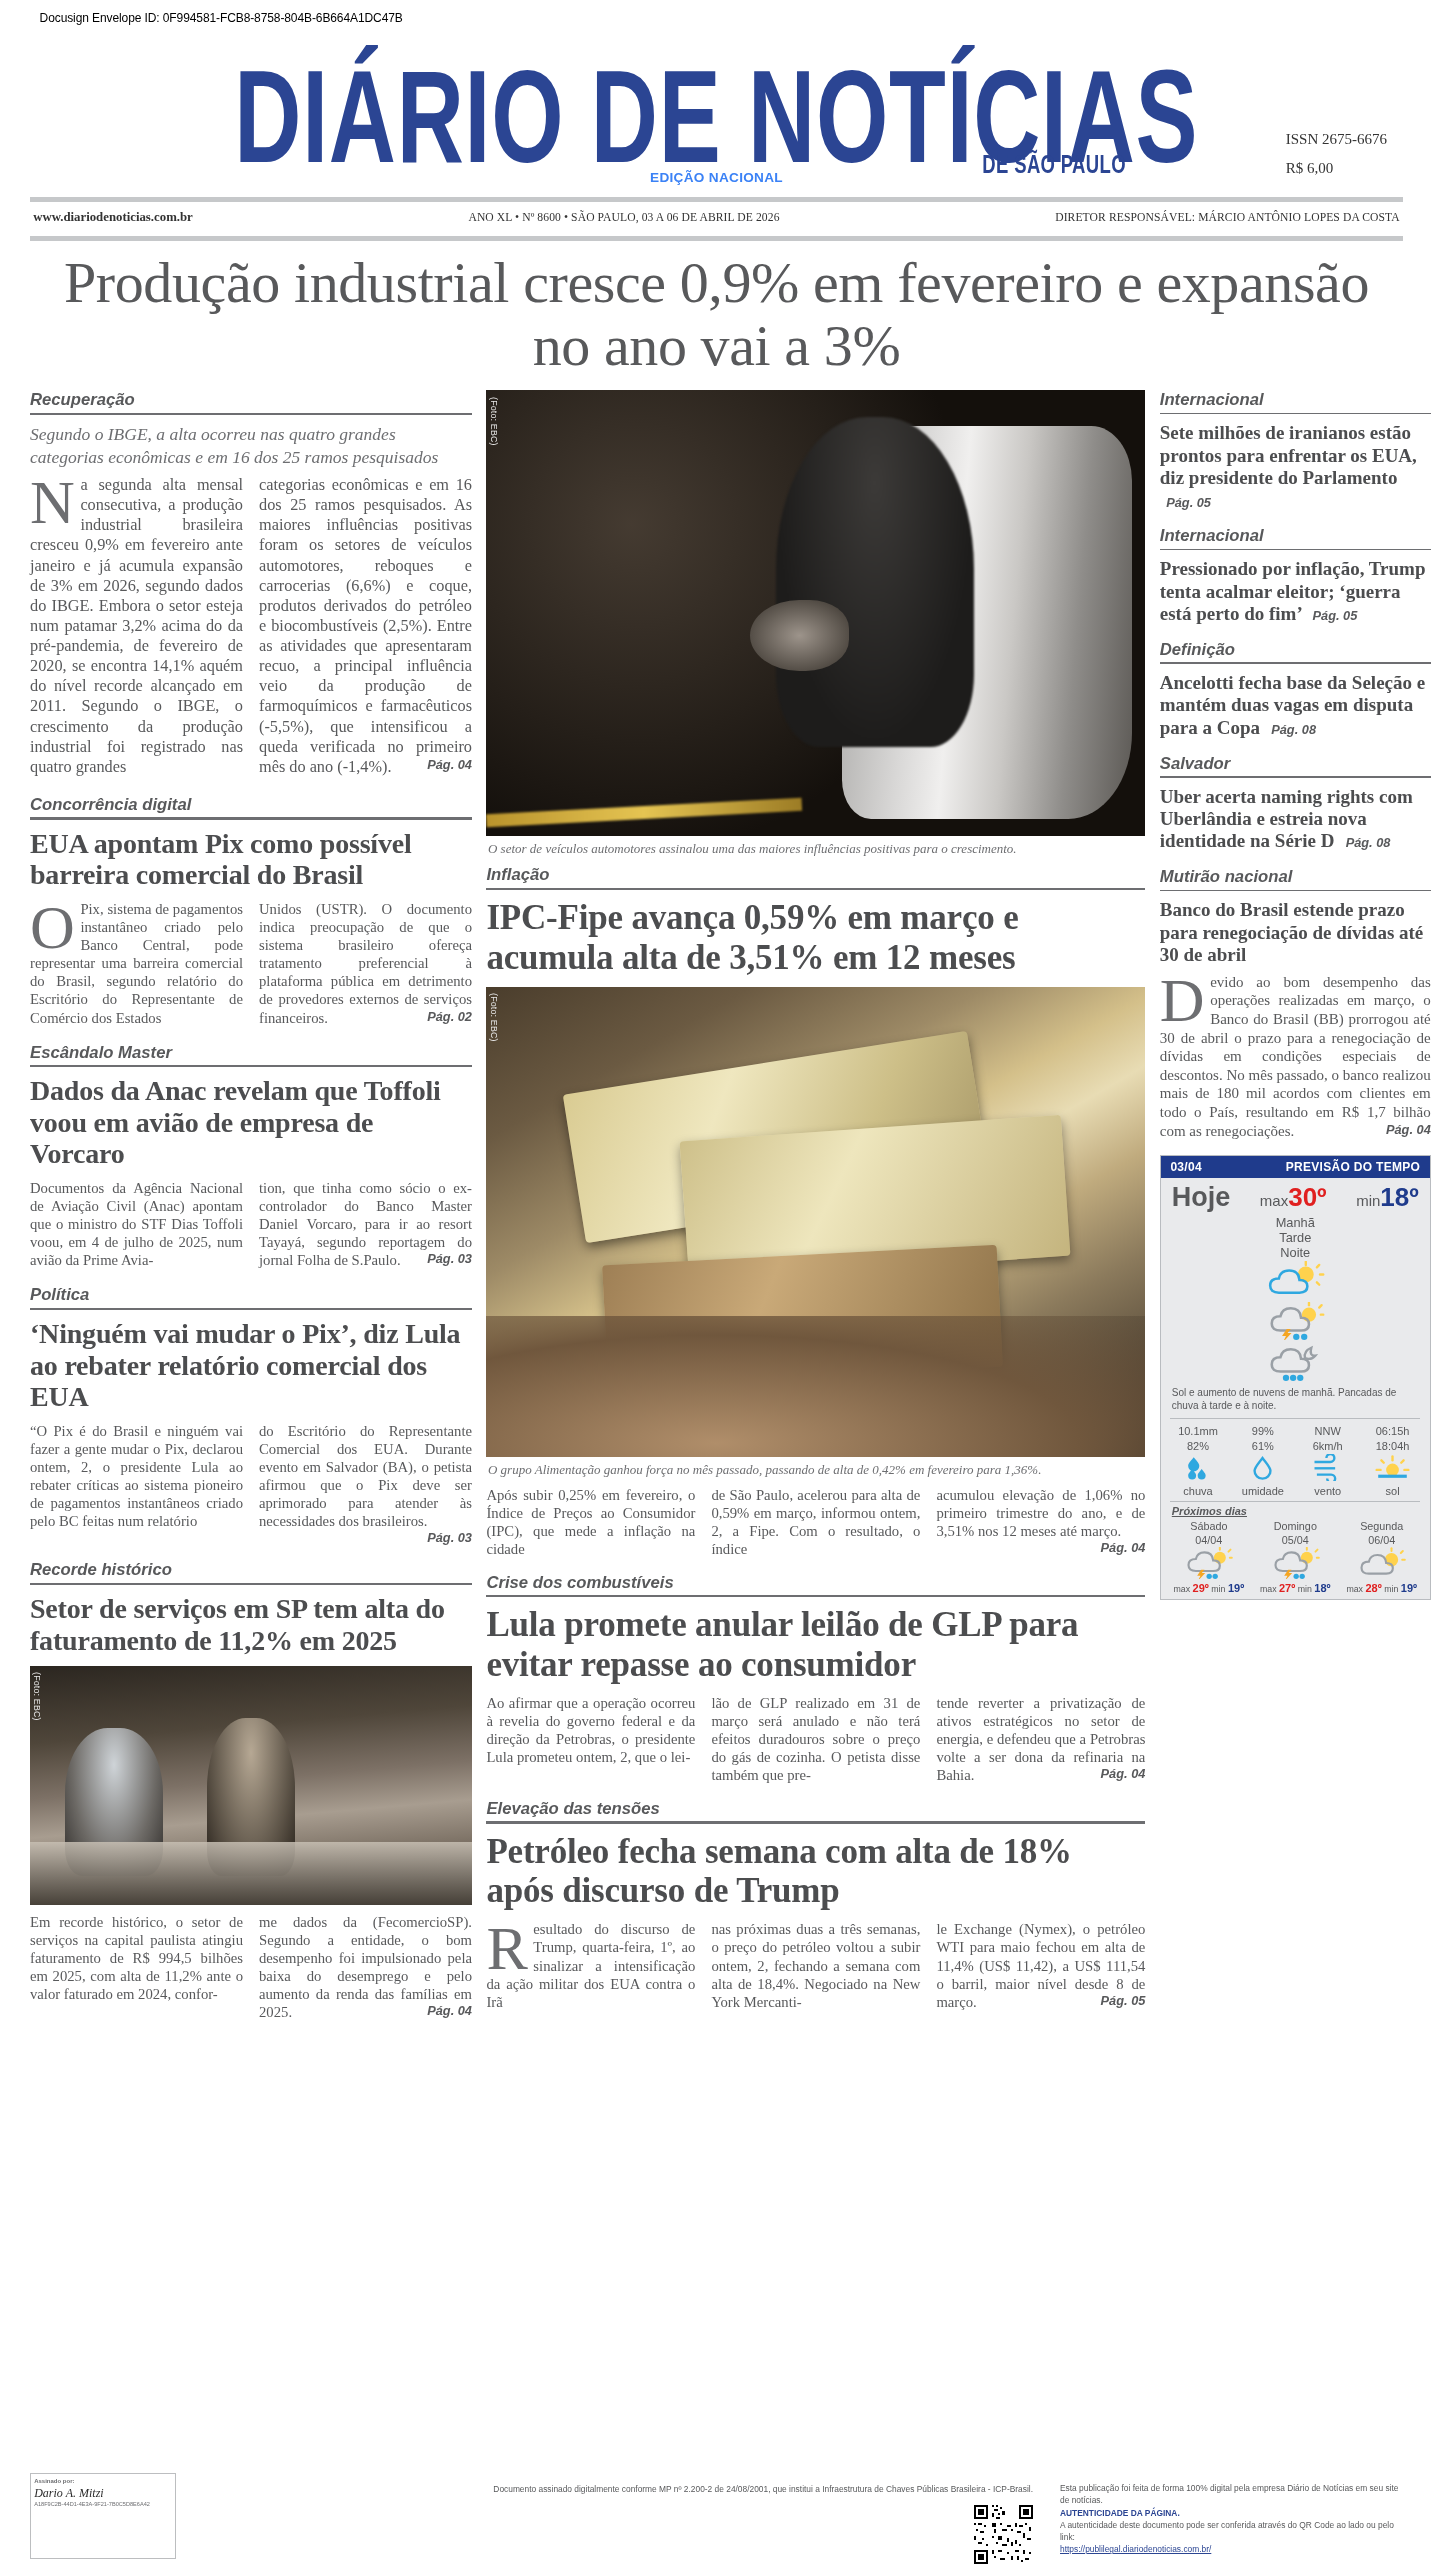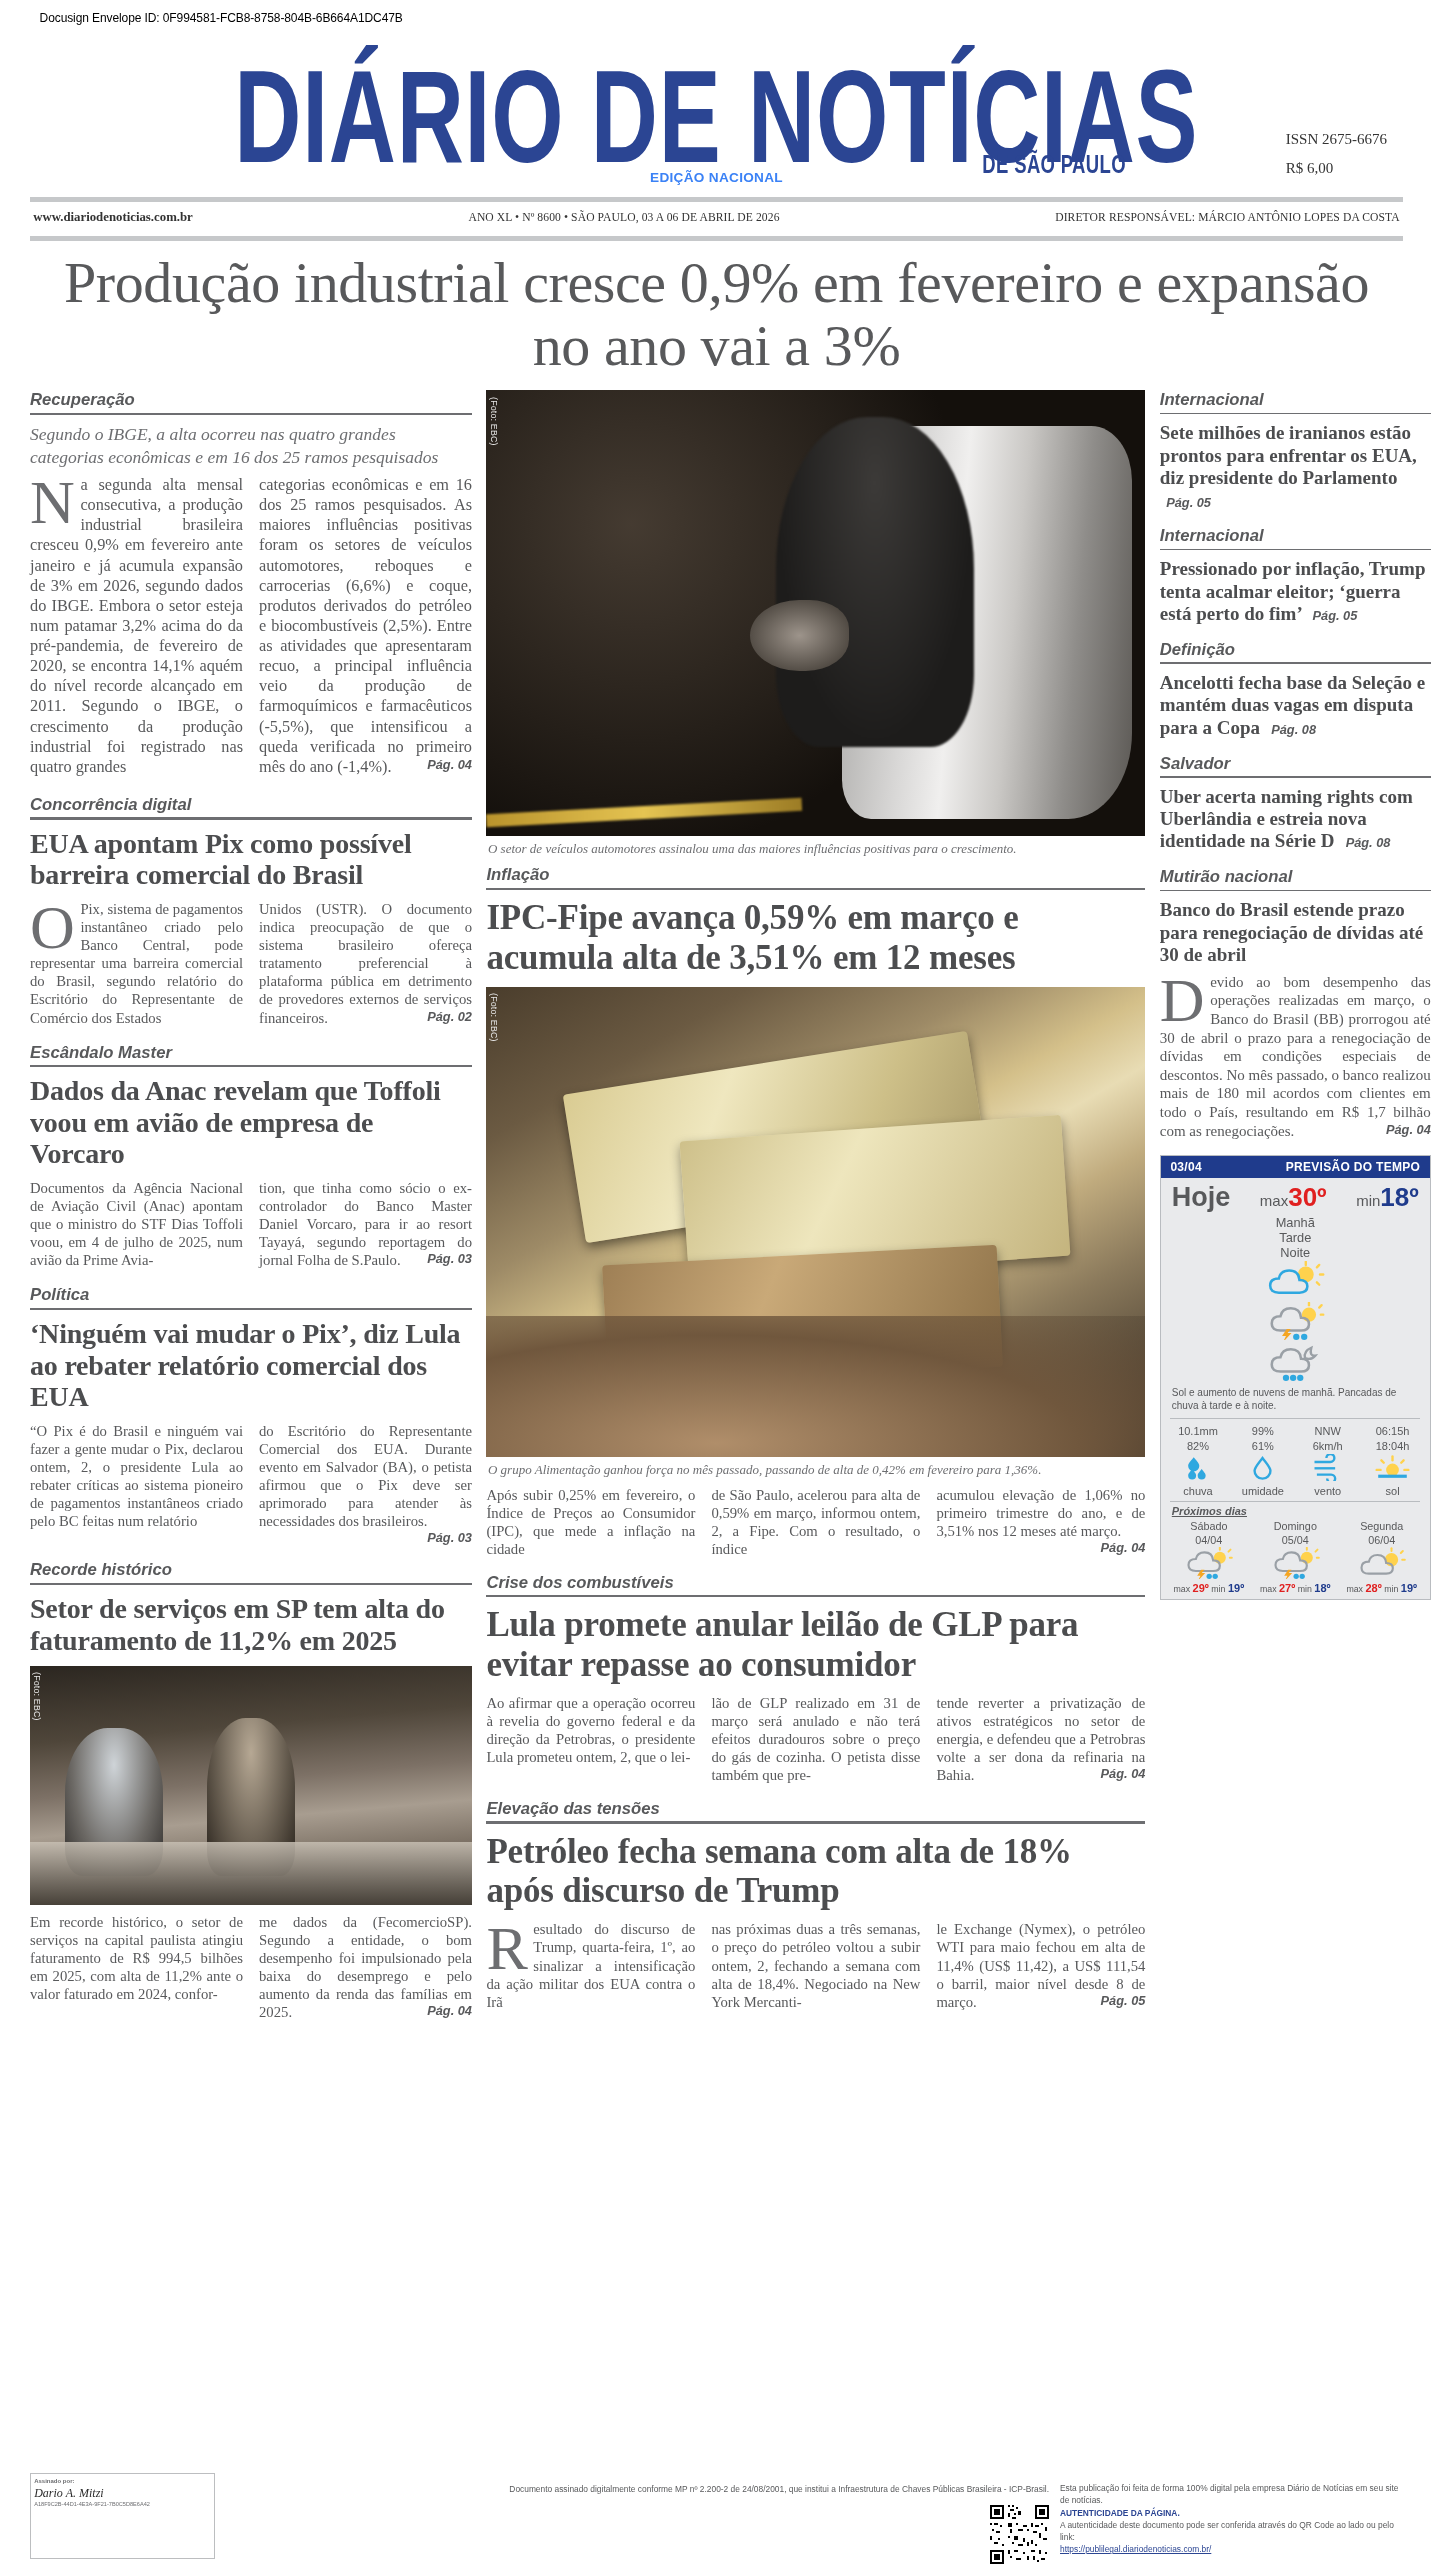--- a/index.html
+++ b/index.html
@@ -336,21 +336,21 @@
 
   
   .footer {
     position: absolute;
     left: 30px; right: 30px; bottom: 8px;
     display: flex;
     align-items: flex-start;
     gap: 11px;
   }
   .sig-box {
-    width: 185px; height: 86px;
+    width: 146px; height: 86px;
     border: 0.8px solid #bcbec0;
     background: #fff;
     font-size: 5.6px;
     color: #6d6e71;
     padding: 3.2px;
     line-height: 1.35;
     font-family: "Liberation Sans", sans-serif;
   }
   .sig-box .sig-title { font-weight: bold; font-size: 6px; }
   .sig-script {
@@ -367,20 +367,21 @@
     padding-top: 11px;
   }
   .qr { width: 59px; height: 59px; margin-top: 9.6px; }
   .foot-right {
     width: 343px;
     font-family: "Liberation Sans", sans-serif;
     font-size: 8.4px;
     color: #58595b;
     line-height: 1.45;
     padding-top: 9.6px;
+    margin-left: 16px;
   }
   .foot-right .hl { color: #2b4593; }
   .foot-right .b { font-weight: bold; }
   .foot-link { color: #2b4593; text-decoration: underline; }
 </style>
 </head>
 <body>
 
 <div class="page">
 

